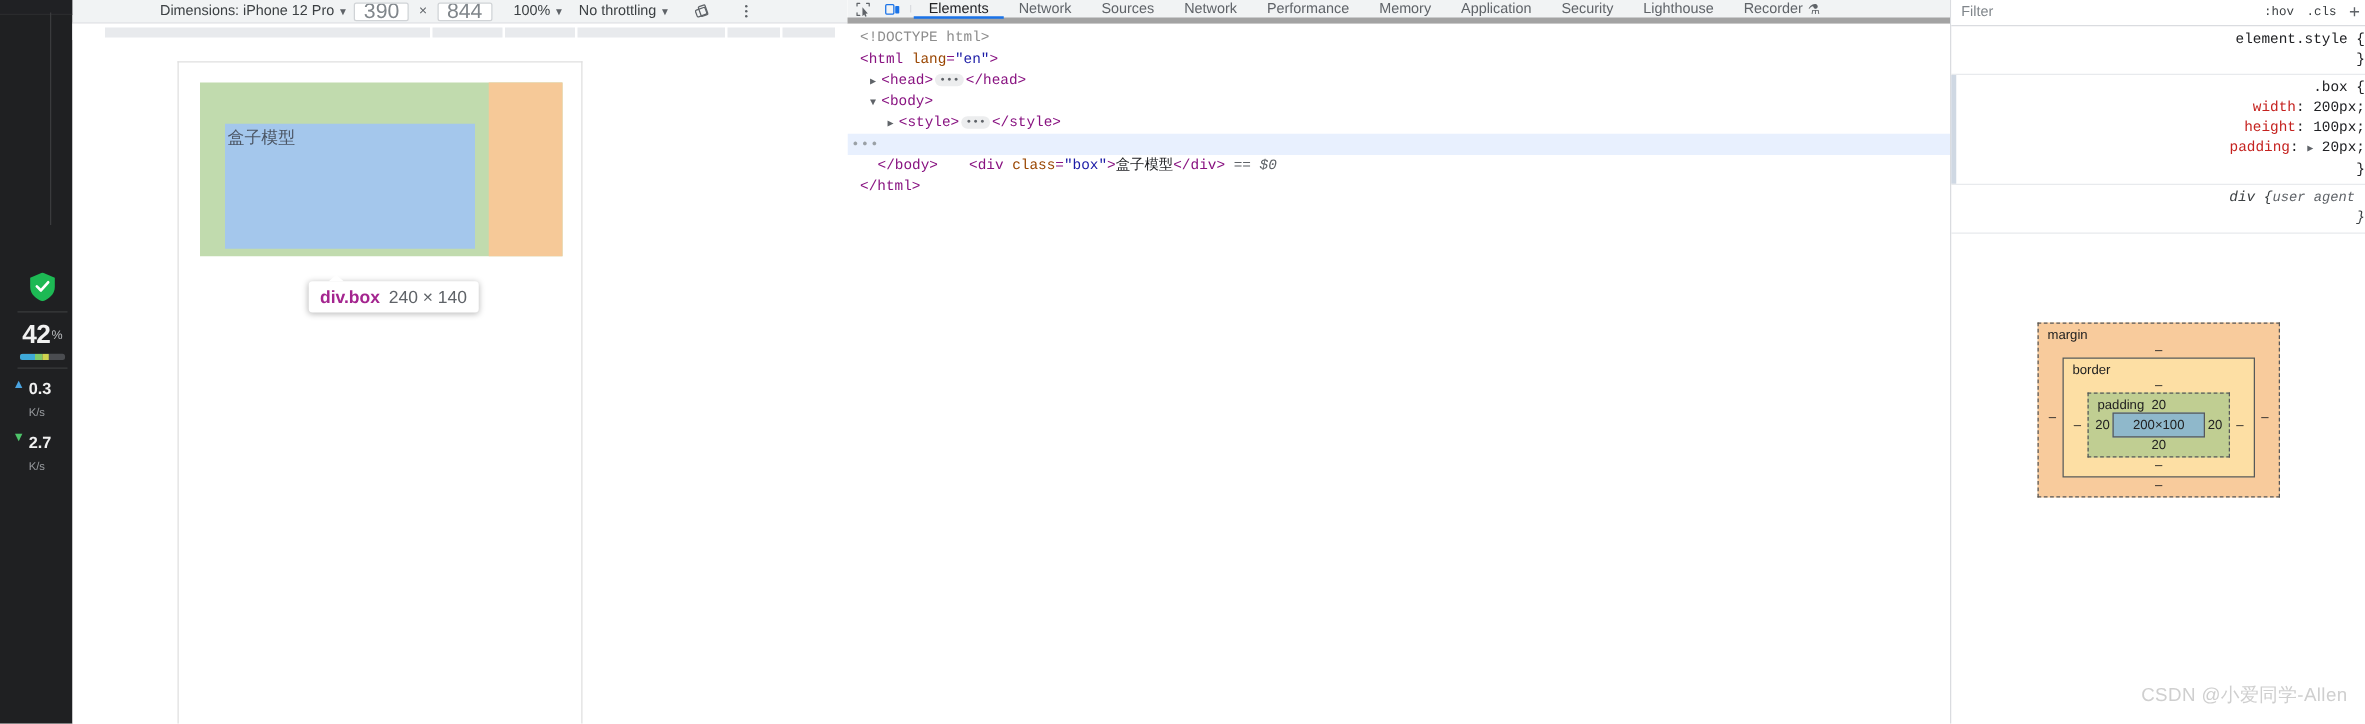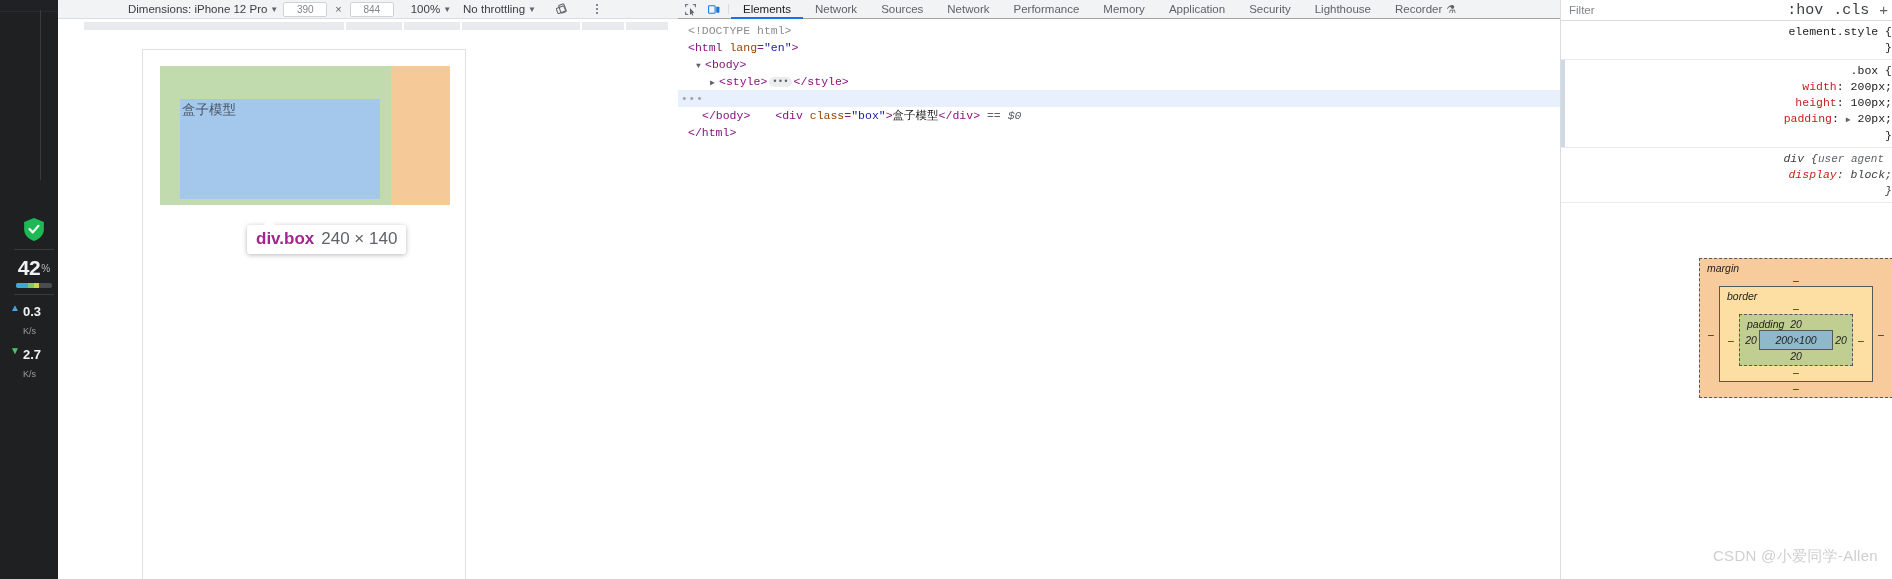--- a/index.html
+++ b/index.html
@@ -73,21 +73,21 @@
     display: flex; align-items: center;
     font-size: 11.5px; color: #3c4043;
     padding-left: 70px;
     white-space: nowrap;
   }
   .dt-label { color: #3c4043; }
   .dt-caret { font-size: 8px; margin-left: 3px; color: #5f6368; }
   .dt-input {
     width: 44px; height: 15px; margin: 0 5px;
     background: #ffffff; border: 1px solid #d0d3d6; border-radius: 2px;
-    font-size: 10px; color: #80868b; text-align: center; line-height: 13px;
+    font-size: 17px; color: #80868b; text-align: center; line-height: 13px;
     font-family: "Liberation Sans", sans-serif;
   }
   .dt-x { color: #5f6368; font-size: 11px; margin: 0 3px; }
   .dt-zoom { margin-left: 12px; color: #3c4043; }
   .dt-throttle { margin-left: 12px; color: #3c4043; }
   .dt-icon-rot {
     margin-left: 18px; width: 16px; height: 16px;
     display: inline-flex; align-items: center; justify-content: center;
   }
   .dt-kebab {
@@ -135,21 +135,21 @@
     font-size: 13.5px;
     font-family: "Liberation Sans", sans-serif;
     padding: 2px 0 0 2px;
   }
   .tooltip {
     position: absolute; left: 104px; top: 175px;
     background: #ffffff;
     border-radius: 3px;
     box-shadow: 0 1px 5px rgba(0,0,0,.28);
     padding: 4px 9px 5px;
-    font-size: 17px;
+    font-size: 14px;
     white-space: nowrap;
     display: flex; align-items: flex-start; gap: 7px;
   }
   .tooltip::before {
     content: ""; position: absolute; left: 16px; top: -5px;
     border-left: 6px solid transparent; border-right: 6px solid transparent;
     border-bottom: 5px solid #ffffff;
   }
   .tt-name { color: #a4258f; font-weight: 700; }
   .tt-dims { color: #5f6368; }
@@ -157,21 +157,21 @@
   
   .devtools {
     position: absolute; left: 678px; top: 0;
     width: 1214px; height: 579px;
     background: #ffffff;
   }
   .dt-tabbar {
     position: absolute; left: 0; top: 0;
     width: 1214px; height: 19px;
     background: #f1f3f4;
-    border-bottom: 1px solid #a3a3a3;
+    border-bottom: 5px solid #a3a3a3;
     display: flex; align-items: stretch;
     font-size: 11.5px;
     white-space: nowrap;
   }
   .tb-icon-btn {
     width: 24px; display: flex; align-items: center; justify-content: center;
   }
   .tb-vsep { width: 1px; background: #dadce0; margin: 4px 2px; }
   .dt-tab {
     display: flex; align-items: center; padding: 0 12px;
@@ -240,21 +240,21 @@
     border-bottom: 1px solid #dadce0; background: #ffffff;
     font-size: 11.5px; padding: 0 4px;
   }
   .sp-filter-input {
     flex: 1; border: none; outline: none; height: 17px;
     background: #ffffff; font-size: 11.5px; color: #5f6368;
     font-family: "Liberation Sans", sans-serif; padding-left: 4px;
   }
   .sp-filter-input::placeholder { color: #80868b; }
   .sp-hov, .sp-cls {
-    font-family: "Liberation Mono", monospace; font-size: 15px;
+    font-family: "Liberation Mono", monospace; font-size: 10px;
     color: #3c4043; margin-left: 10px;
   }
   .sp-plus { font-size: 15px; color: #5f6368; margin-left: 10px; line-height: 12px; }
 
   .rules {
     font-family: "Liberation Mono", monospace;
     font-size: 11.5px; line-height: 16px; color: #202124; text-align: right;
   }
   .rule { padding: 3px 0 3px 9px; border-bottom: 1px solid #e8eaed; position: relative; }
   .rule.has-marker::before {
@@ -268,21 +268,21 @@
   .ua-rule .sel, .ua-rule .val, .ua-rule .brace { color: #3c4043; }
   .ua-origin {
     float: right; color: #5f6368; font-style: italic; font-size: 11px;
     padding-right: 8px;
   }
   .disc { font-size: 8px; color: #5f6368; }
 
   
   .boxmodel-wrap {
     position: absolute; left: 0; top: 258px; width: 332px;
-    display: flex; justify-content: flex-end; font-style: italic;
+    display: flex; justify-content: center;
   }
   .bm-margin {
     width: 194px;
     border: 1px dashed #575859;
     background: #f8cb9c;
     padding: 3px;
     font-family: "Liberation Sans", sans-serif;
     font-size: 10.5px; color: #222;
   }
   .bm-label { padding-left: 4px; }
@@ -451,20 +451,21 @@
         <span>Recorder</span>
         <span class="flask">⚗</span>
       </span>
     </div>
 
     <div class="elements-pane">
       <div class="code-line"><span class="cmt">&lt;!DOCTYPE html&gt;</span></div>
 
       <div class="code-line"><span class="tw">&lt;<span>html</span></span> <span class="at">lang</span><span class="tw">=</span><span class="av">"en"</span><span class="tw">&gt;</span></div>
 
+      <div class="code-line" style="padding-left:18px;"><span class="tri">▶</span><span class="tw">&lt;<span>head</span>&gt;</span><span class="ellipsis-pill">•••</span><span class="tw">&lt;/<span>head</span>&gt;</span></div>
 
       <div class="code-line" style="padding-left:18px;"><span class="tri">▼</span><span class="tw">&lt;<span>body</span>&gt;</span></div>
 
       <div class="code-line" style="padding-left:32px;"><span class="tri">▶</span><span class="tw">&lt;<span>style</span>&gt;</span><span class="ellipsis-pill">•••</span><span class="tw">&lt;/<span>style</span>&gt;</span></div>
 
       <div class="code-line selected" style="padding-left:42px;">
         <span class="ln-dots">•••</span><span class="tw">&lt;<span>div</span></span> <span class="at">class</span><span class="tw">=</span><span class="av">"box"</span><span class="tw">&gt;</span><span class="txt">盒子模型</span><span class="tw">&lt;/<span>div</span>&gt;</span> <span class="dollar">== $0</span>
       </div>
 
       <div class="code-line" style="padding-left:24px;"><span class="tw">&lt;/<span>body</span>&gt;</span></div>
@@ -491,21 +492,20 @@
         <div class="rule has-marker">
           <div><span class="sel">.box {</span></div>
           <div><span class="prop">width</span><span class="val">: </span><span class="val">200px;</span></div>
           <div><span class="prop">height</span><span class="val">: </span><span class="val">100px;</span></div>
           <div><span class="prop">padding</span><span class="val">: </span><span class="disc">▶</span><span class="val"> </span><span class="val">20px;</span></div>
           <div><span class="sel">}</span></div>
         </div>
 
         <div class="rule ua-rule">
           <div><span class="sel">div {</span><span class="ua-origin">user agent</span></div>
-          <div><span class="prop">display</span><span class="val">: </span><span class="val">block;</span></div>
           <div><span class="sel brace">}</span></div>
         </div>
       </div>
 
       <div class="boxmodel-wrap">
         <div class="bm-margin">
           <div class="bm-label">margin</div>
           <div class="bm-center bm-dash">–</div>
           <div class="bm-row">
             <span class="bm-side">–</span>

